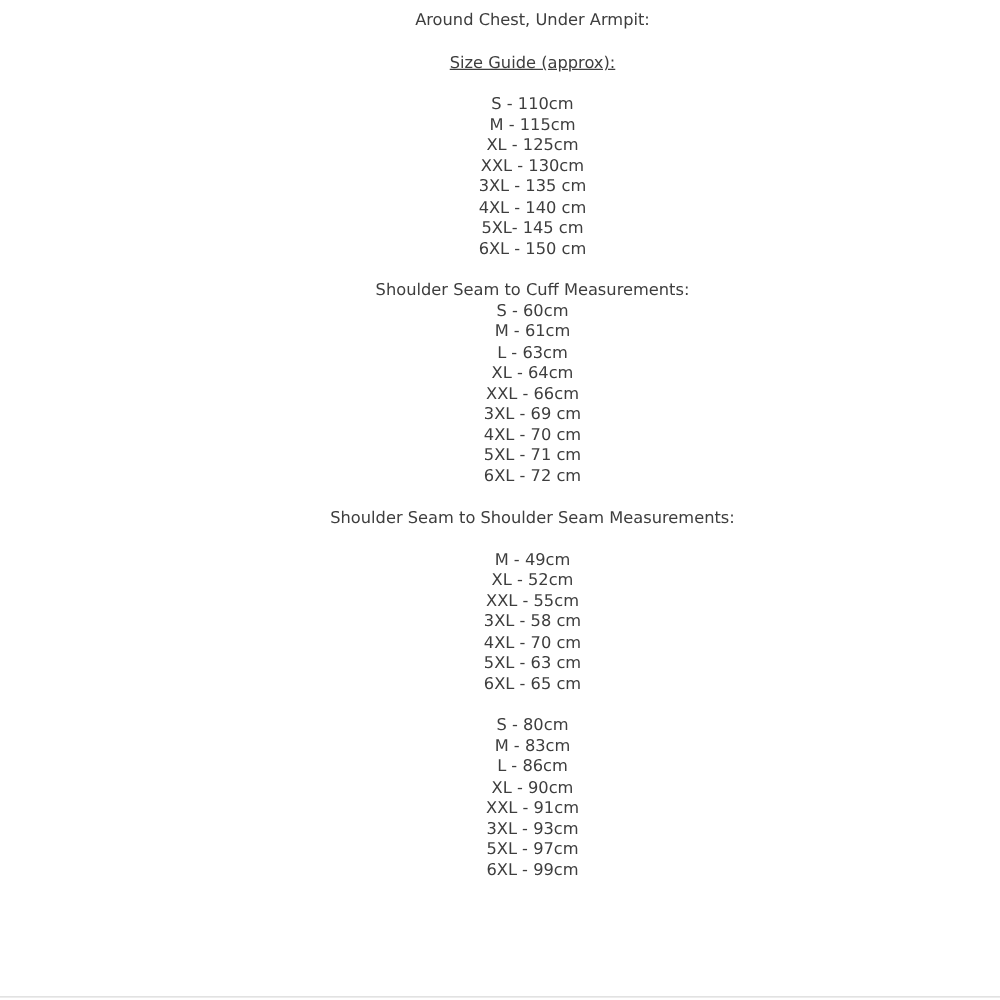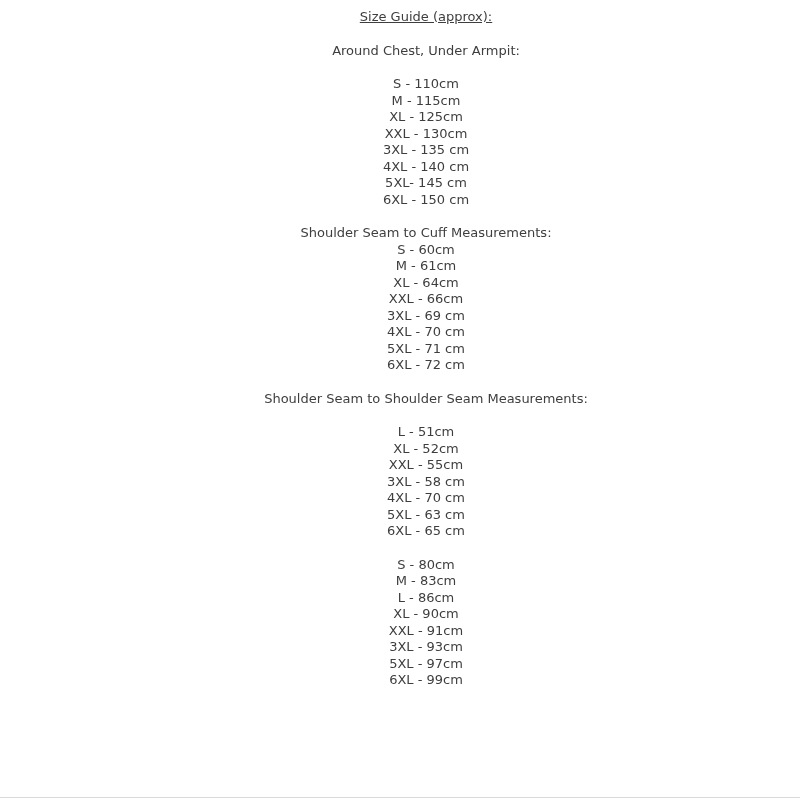--- a/index.html
+++ b/index.html
@@ -29,51 +29,52 @@
     width: 800px;
     height: 0;
     border-top: 1px solid #d9d9d9;
   }
 </style>
 </head>
 <body>
 
 <div class="content">
 
+  <p>Around Chest, Under Armpit:</p>
+
   <p><span class="title-text">Size Guide (approx):</span></p>
-
-  <p>Around Chest, Under Armpit:</p>
 
   <p>
     <span class="line">S - 110cm</span>
     <span class="line">M - 115cm</span>
     <span class="line">XL - 125cm</span>
     <span class="line">XXL - 130cm</span>
     <span class="line">3XL - 135 cm</span>
     <span class="line">4XL - 140 cm</span>
     <span class="line">5XL- 145 cm</span>
     <span class="line">6XL - 150 cm</span>
   </p>
 
   <p>
     <span class="line">Shoulder Seam to Cuff Measurements:</span>
     <span class="line">S - 60cm</span>
     <span class="line">M - 61cm</span>
+    <span class="line">L - 63cm</span>
     <span class="line">XL - 64cm</span>
     <span class="line">XXL - 66cm</span>
     <span class="line">3XL - 69 cm</span>
     <span class="line">4XL - 70 cm</span>
     <span class="line">5XL - 71 cm</span>
     <span class="line">6XL - 72 cm</span>
   </p>
 
   <p>Shoulder Seam to Shoulder Seam Measurements:</p>
 
   <p>
-    <span class="line">L - 51cm</span>
+    <span class="line">M - 49cm</span>
     <span class="line">XL - 52cm</span>
     <span class="line">XXL - 55cm</span>
     <span class="line">3XL - 58 cm</span>
     <span class="line">4XL - 70 cm</span>
     <span class="line">5XL - 63 cm</span>
     <span class="line">6XL - 65 cm</span>
   </p>
 
   <p>
     <span class="line">S - 80cm</span>

